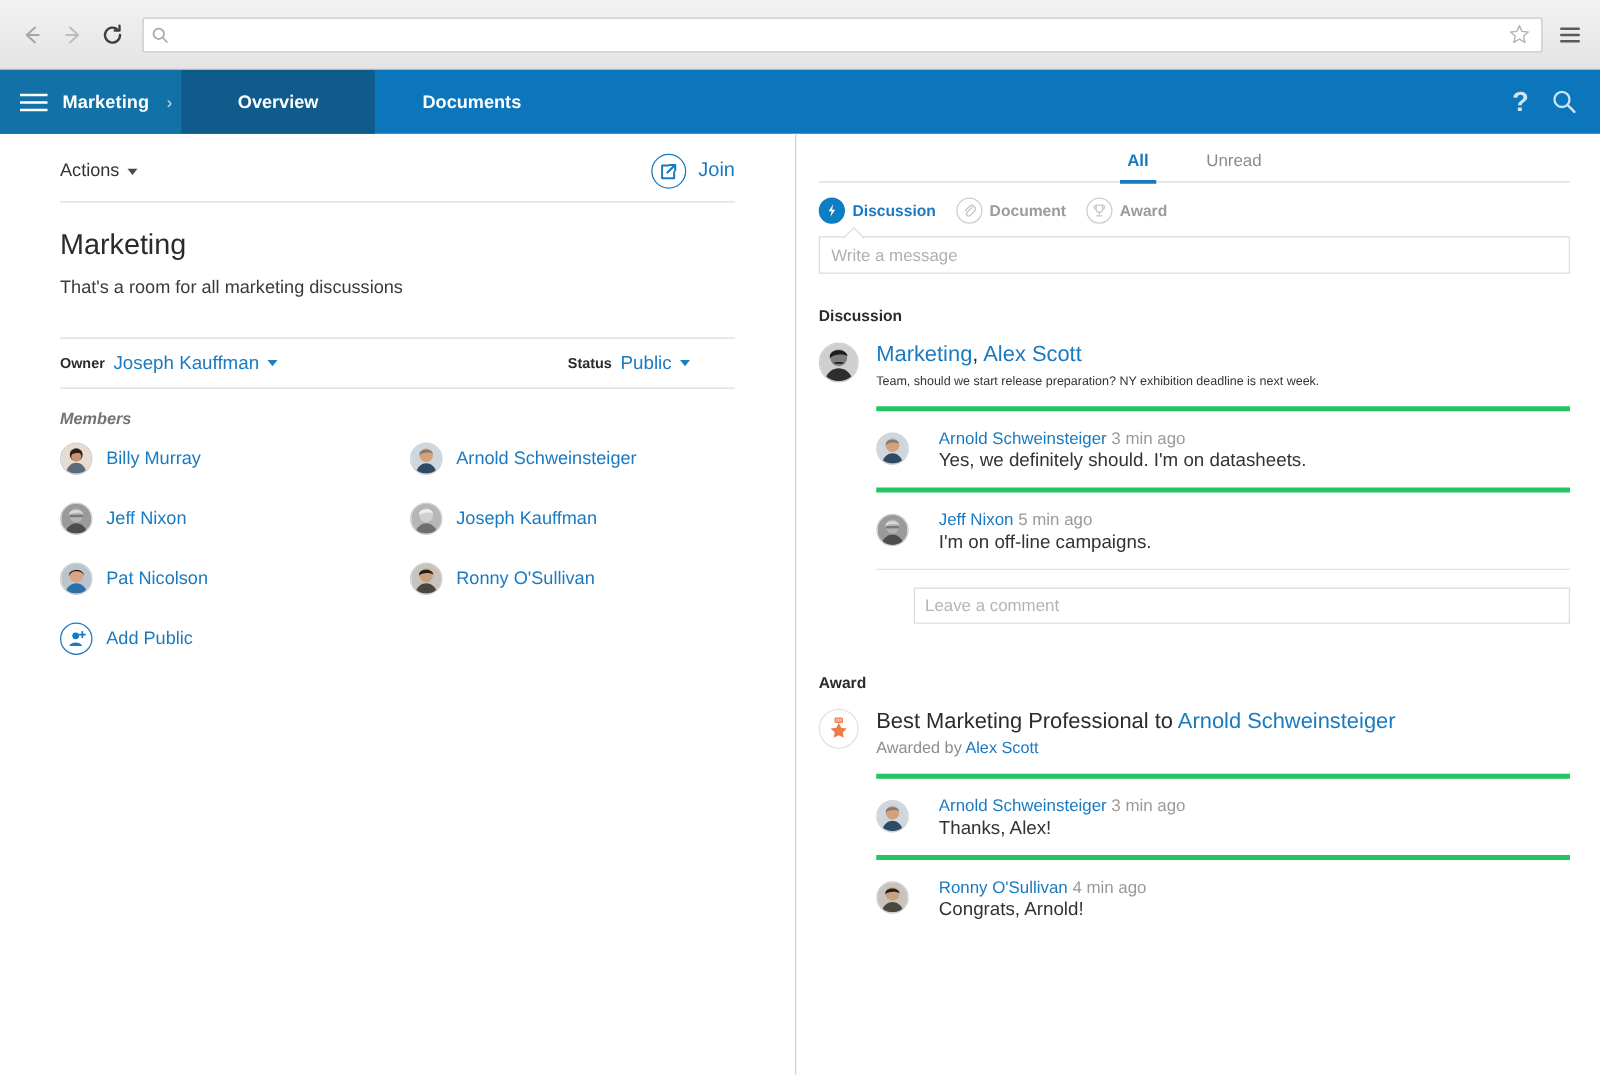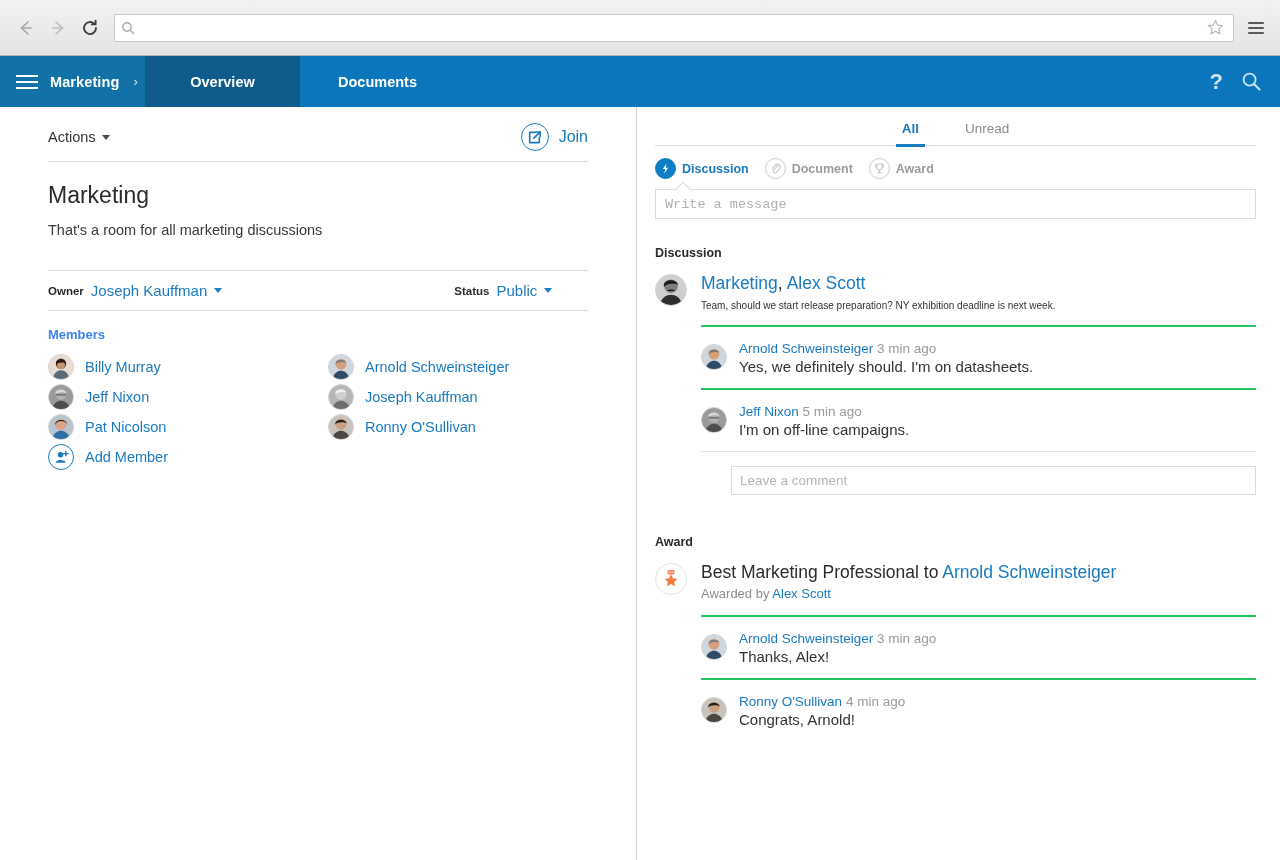--- a/index.html
+++ b/index.html
@@ -125,25 +125,25 @@
     display: flex; align-items: center;
     margin-top: 32px;
     border-top: 1px solid #dcdcdc;
     border-bottom: 1px solid #dcdcdc;
     height: 41px;
   }
   .meta-group { display: flex; align-items: center; gap: 7px; }
   .meta-label { font-size: 11.5px; font-weight: bold; color: #2b2b2b; }
   .meta-value { font-size: 15px; color: #1a7ac0; cursor: pointer; }
   .meta-spacer { width: 232px; }
-  .members-title { font-size: 13px; font-weight: bold; color: #3b82f6; margin-top: 16px; }
+  .members-title { font-size: 13px; font-weight: bold; color: #737373; margin-top: 16px; font-style: italic; }
   .members-grid {
     display: grid;
     grid-template-columns: 280px 1fr;
-    row-gap: 4px;
+    row-gap: 22px;
     margin-top: 12px;
   }
   .member { display: flex; align-items: center; gap: 11px; cursor: pointer; }
   .member-name { font-size: 14.5px; color: #1a7ac0; }
   .avatar {
     width: 26px; height: 26px; border-radius: 50%;
     border: 1px solid #cfcfcf;
     background: #efefef;
     overflow: hidden; flex: 0 0 auto;
     position: relative;
@@ -194,40 +194,40 @@
     position: relative;
   }
   .composer-box::before {
     content: ""; position: absolute; top: -6px; left: 21px;
     width: 11px; height: 11px; background: #fff;
     border-left: 1px solid #dcdcdc; border-top: 1px solid #dcdcdc;
     transform: rotate(45deg);
   }
   .composer-box input {
     border: none; outline: none; width: 100%;
-    font-size: 13.5px; font-family: Liberation Mono, monospace; color: #333;
+    font-size: 13.5px; font-family: Liberation Sans, sans-serif; color: #333;
   }
   .composer-box input::placeholder { color: #b0b0b0; }
 
   .section-label { font-size: 12.5px; font-weight: bold; color: #2b2b2b; margin-top: 27px; }
   .post { display: flex; gap: 14px; margin-top: 14px; }
   .post-avatar { width: 32px; height: 32px; border-radius: 50%; border: 1px solid #cfcfcf; overflow: hidden; flex: 0 0 auto; background:#efefef;}
   .post-avatar svg { display:block; width:100%; height:100%; }
   .post-body { flex: 1 1 auto; }
   .post-title { font-size: 17.5px; color: #1a7ac0; line-height: 1.1; }
   .post-title .sep { color: #2b2b2b; }
   .post-title .plain { color: #2b2b2b; }
   .post-text { font-size: 10px; color: #333; margin-top: 7px; }
   .post-sub { font-size: 13px; color: #8d8d8d; margin-top: 3px; }
   .post-sub a { color: #1a7ac0; text-decoration: none; }
 
   .replies { margin-left: 46px; margin-top: 14px; }
   .reply {
-    display: flex; gap: 12px;
-    border-top: 2px solid #22c55e;
+    display: flex; gap: 24px;
+    border-top: 4px solid #22c55e;
     padding: 14px 0 13px 0;
   }
   .reply-avatar { width: 26px; height: 26px; border-radius: 50%; border: 1px solid #cfcfcf; overflow: hidden; flex: 0 0 auto; background:#efefef; margin-top: 3px;}
   .reply-avatar svg { display:block; width:100%; height:100%; }
   .reply-head { font-size: 13.5px; }
   .reply-author { color: #1a7ac0; }
   .reply-time { color: #9a9a9a; }
   .reply-text { font-size: 15px; color: #333; margin-top: 2px; }
   .comment-box {
     border-top: 1px solid #e4e4e4;
@@ -435,21 +435,21 @@
       </div>
 
       <div class="member">
         <span class="add-member-circle">
           <svg width="17" height="17" viewBox="0 0 18 18">
             <circle cx="8" cy="6" r="2.9" fill="#1a7ac0"></circle>
             <path d="M2.6 14.6 C3.4 10.6 12.6 10.6 13.4 14.6 Z" fill="#1a7ac0"></path>
             <path d="M13.6 2.6 V7.2 M11.3 4.9 H15.9" stroke="#1a7ac0" stroke-width="1.5" stroke-linecap="round"></path>
           </svg>
         </span>
-        <span class="member-name">Add Member</span>
+        <span class="member-name">Add Public</span>
       </div>
     </div>
   </div>
 
   <div class="right-pane">
 
     <div class="feed-tabs">
       <div class="feed-tab active">All</div>
       <div class="feed-tab">Unread</div>
     </div>

